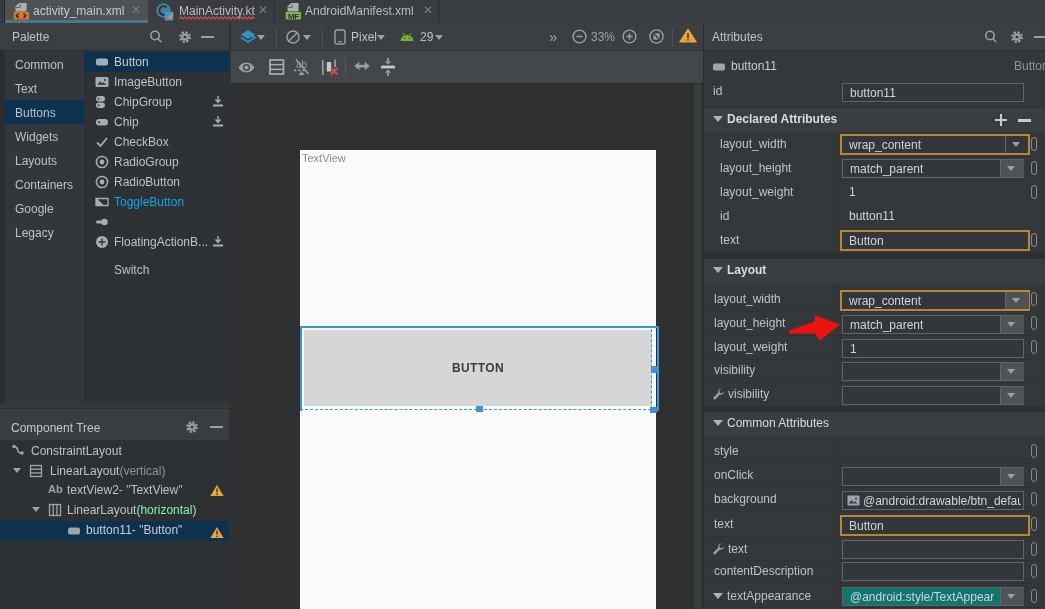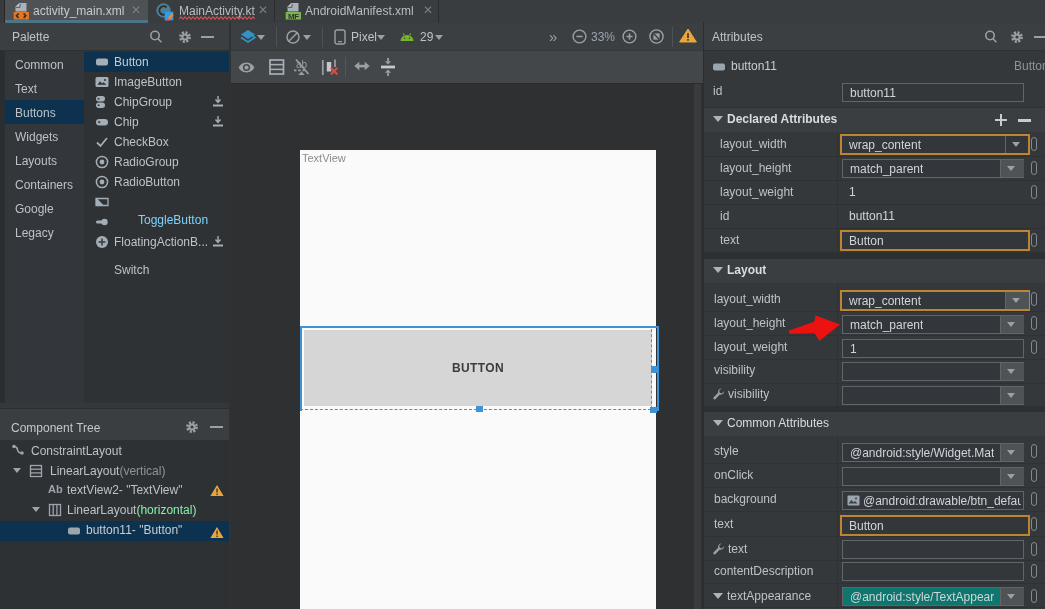--- a/index.html
+++ b/index.html
@@ -195,21 +195,21 @@
 <div class="a txt" style="left:114px;top:105px;color:#bcc2c7;">RadioGroup</div>
 <svg class="a" style="left:95px;top:125px;" width="14" height="14">
       <circle cx="7" cy="7" r="5.6" fill="none" stroke="#a3aeb6" stroke-width="1.5"></circle>
       <circle cx="7" cy="7" r="2.4" fill="#a3aeb6"></circle>
     </svg>
 <div class="a txt" style="left:114px;top:125px;color:#bcc2c7;">RadioButton</div>
 <svg class="a" style="left:95px;top:145px;" width="14" height="14">
       <path d="M1 3.5 h12 v7 h-12 z M1 3.5 l7 7" fill="none" stroke="#a3aeb6" stroke-width="1.3"></path>
       <path d="M1 3.5 L8 10.5 L1 10.5 Z" fill="#a3aeb6"></path>
     </svg>
-<div class="a txt" style="left:114px;top:163px;color:#7dd3fc;margin-left:24px;">ToggleButton</div>
+<div class="a txt" style="left:114px;top:145px;color:#0ea5e9;">ToggleButton</div>
 <svg class="a" style="left:95px;top:165px;" width="14" height="14">
       <rect x="1" y="5.5" width="8" height="3" rx="1.5" fill="#a3aeb6"></rect>
       <circle cx="9.5" cy="7" r="3.2" fill="#a3aeb6"></circle>
     </svg>
 <div class="a txt" style="left:114px;top:165px;color:#bcc2c7;margin-top:48px;">Switch</div>
 <svg class="a" style="left:95px;top:185px;" width="14" height="14">
       <circle cx="7" cy="7" r="6" fill="#a3aeb6"></circle>
       <rect x="6.2" y="3.5" width="1.6" height="7" fill="#3c3f41"></rect>
       <rect x="3.5" y="6.2" width="7" height="1.6" fill="#3c3f41"></rect>
     </svg>
@@ -420,25 +420,20 @@
 <div class="a" style="left:138px;top:336px;width:180px;height:17px;border:1px solid #5f6569;background:#33363a;">
       <div class="a txt" style="left:7px;top:2px;color:#d0d5d9;overflow:hidden;max-width:171px;"></div>
       <div class="a" style="left:157px;top:0;width:23px;height:17px;background:#4f5356;border-left:1px solid #5f6569;"></div>
       <div class="a" style="left:164px;top:6px;width:0;height:0;border:4.5px solid transparent;border-top:5.5px solid #9aa0a4;"></div>
     </div>
 <div class="a" style="left:0;top:356px;width:341px;height:6px;background:#2d3032;"></div>
 <div class="a" style="left:0;top:362px;width:341px;height:24px;background:#3b3e41;"></div>
 <div class="a" style="left:9px;top:370px;width:0;height:0;border:5px solid transparent;border-top:6px solid #aeb3b8;"></div>
 <div class="a txt" style="left:23px;top:366px;font-weight:normal;color:#d8dce0;">Common Attributes</div>
 <div class="a txt" style="left:10px;top:394px;">style</div>
-<div class="a" style="left:138px;top:393px;width:180px;height:17px;border:1px solid #5f6569;background:#33363a;">
-      <div class="a txt" style="left:7px;top:2px;color:#d0d5d9;overflow:hidden;max-width:171px;">@android:style/Widget.Mat</div>
-      <div class="a" style="left:157px;top:0;width:23px;height:17px;background:#4f5356;border-left:1px solid #5f6569;"></div>
-      <div class="a" style="left:164px;top:6px;width:0;height:0;border:4.5px solid transparent;border-top:5.5px solid #9aa0a4;"></div>
-    </div>
 <div class="a" style="left:327px;top:394px;width:4px;height:12px;border:1.5px solid #83898d;border-radius:3px;"></div>
 <div class="a txt" style="left:10px;top:418px;">onClick</div>
 <div class="a" style="left:138px;top:417px;width:180px;height:17px;border:1px solid #5f6569;background:#33363a;">
       <div class="a txt" style="left:7px;top:2px;color:#d0d5d9;overflow:hidden;max-width:171px;"></div>
       <div class="a" style="left:157px;top:0;width:23px;height:17px;background:#4f5356;border-left:1px solid #5f6569;"></div>
       <div class="a" style="left:164px;top:6px;width:0;height:0;border:4.5px solid transparent;border-top:5.5px solid #9aa0a4;"></div>
     </div>
 <div class="a" style="left:327px;top:418px;width:4px;height:12px;border:1.5px solid #83898d;border-radius:3px;"></div>
 <div class="a txt" style="left:10px;top:442px;">background</div>
 <div class="a" style="left:138px;top:441px;width:180px;height:17px;border:1px solid #5f6569;background:#33363a;">

